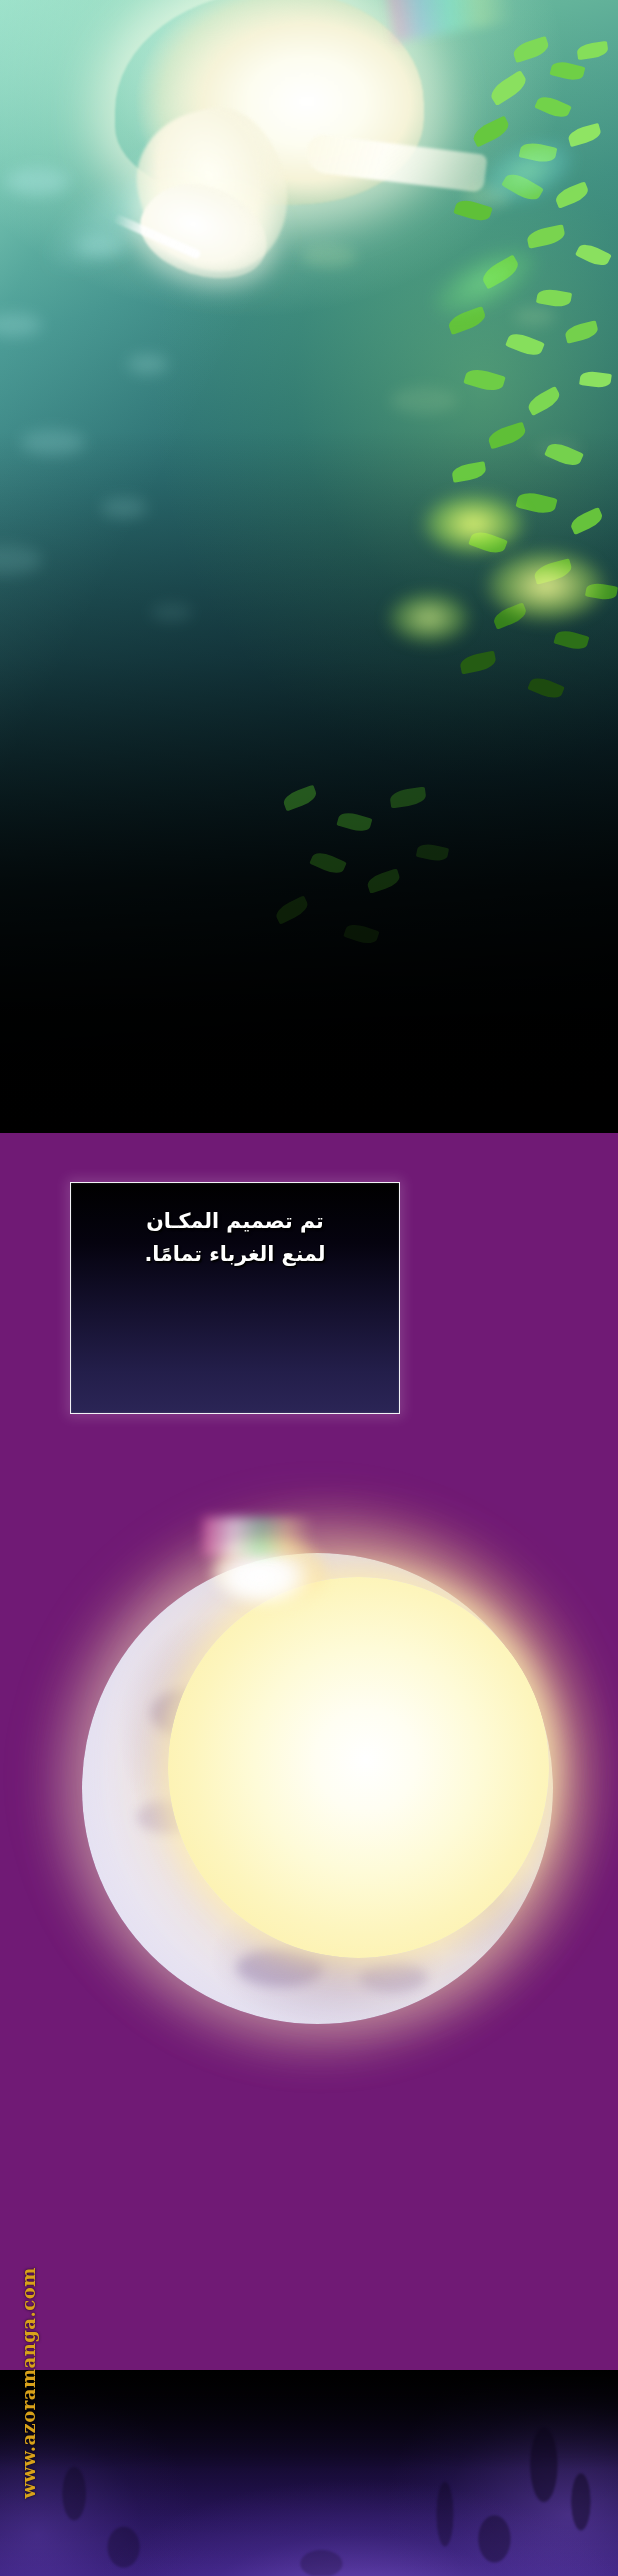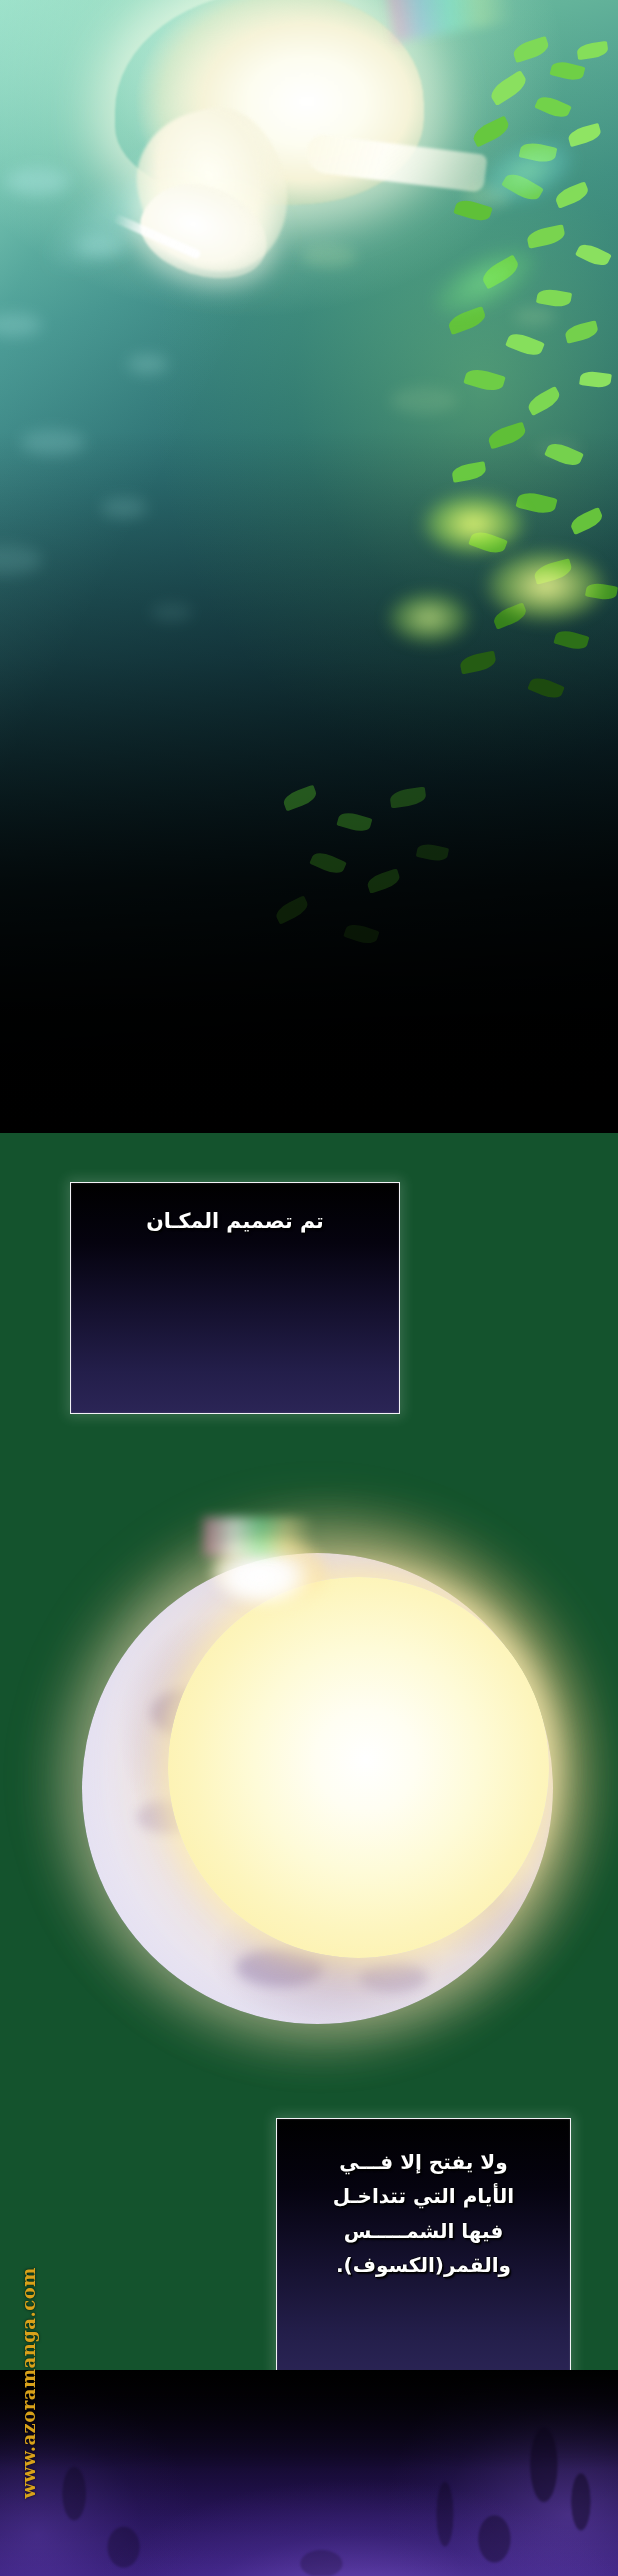--- a/index.html
+++ b/index.html
@@ -11,21 +11,21 @@
   body {
     font-family: "Liberation Sans", sans-serif;
   }
 
   
   .page {
     position: relative;
     width: 618px;
     height: 2576px;
     margin: 0 auto;
-    background: #14532d;
+    background: #701a75;
     overflow: hidden;
   }
 
   
   .panel-forest {
     position: absolute;
     left: 0; top: 0;
     width: 618px;
     height: 1133px;
     overflow: hidden;
@@ -442,38 +442,33 @@
 
     <div class="flare" style="left:422px; top:493px; width:103px; height:62px; background:radial-gradient(ellipse,rgba(238,255,120,.95) 0%,rgba(190,255,80,.45) 48%,rgba(150,240,60,0) 78%);"></div>
     <div class="flare" style="left:486px; top:550px; width:120px; height:72px; background:radial-gradient(ellipse,rgba(250,255,150,.9) 0%,rgba(200,255,90,.4) 50%,rgba(160,245,70,0) 80%);"></div>
     <div class="flare" style="left:388px; top:592px; width:82px;  height:52px; background:radial-gradient(ellipse,rgba(226,255,140,.72) 0%,rgba(180,250,80,.3) 52%,rgba(150,240,60,0) 82%);"></div>
     <div class="flare" style="left:481px; top:146px; width:94px; height:52px; transform:rotate(-24deg); background:radial-gradient(ellipse,rgba(160,255,200,.55) 0%,rgba(120,235,255,.2) 55%,rgba(120,235,255,0) 84%);"></div>
     <div class="flare" style="left:429px; top:258px; width:112px; height:48px; transform:rotate(-28deg); background:radial-gradient(ellipse,rgba(140,255,140,.5) 0%,rgba(120,240,120,.18) 56%,rgba(120,240,120,0) 84%);"></div>
   </div>
 
   <div class="caption-box" id="caption-1">
     <span class="caption-line">تم تصميم المكـان</span>
+    <span class="caption-line">لمنع الغرباء تمامًا.</span>
   </div>
 
   <div class="eclipse-wrap">
     <div class="eclipse-halo"></div>
     <div class="moon-disk">
       <div class="moon-mottle"></div>
     </div>
     <div class="sun-disk"></div>
     <div class="sun-bead"></div>
     <div class="sun-prism"></div>
   </div>
 
-  <div class="caption-box" id="caption-2">
-    <span class="caption-line">ولا يفتح إلا فـــي</span>
-    <span class="caption-line">الأيام التي تتداخـل</span>
-    <span class="caption-line">فيها الشمـــــس</span>
-    <span class="caption-line">والقمر(الكسوف).</span>
-  </div>
 
   <div class="bottom-scene">
     <div class="bottom-texture"></div>
   </div>
 
   <div class="watermark">www.azoramanga.com</div>
 
 </div>
 
 

